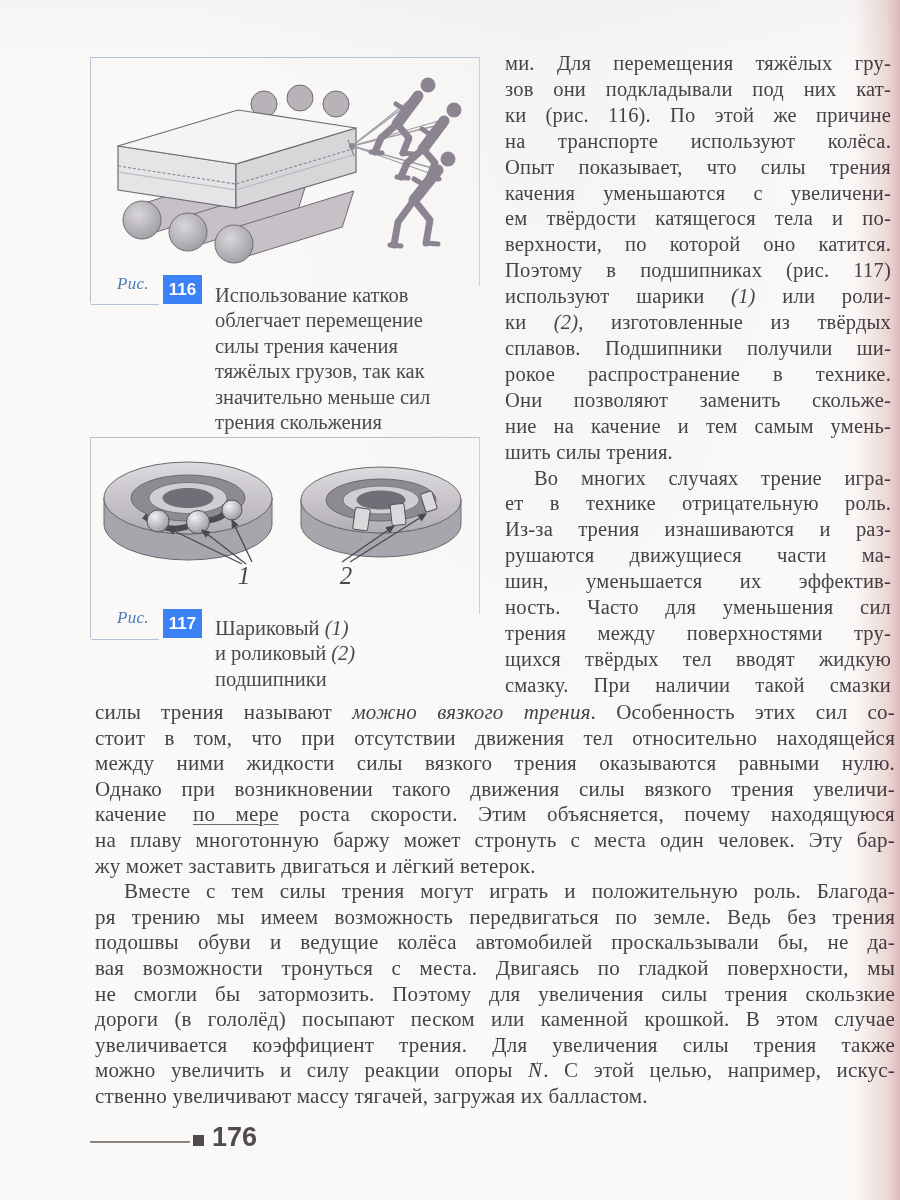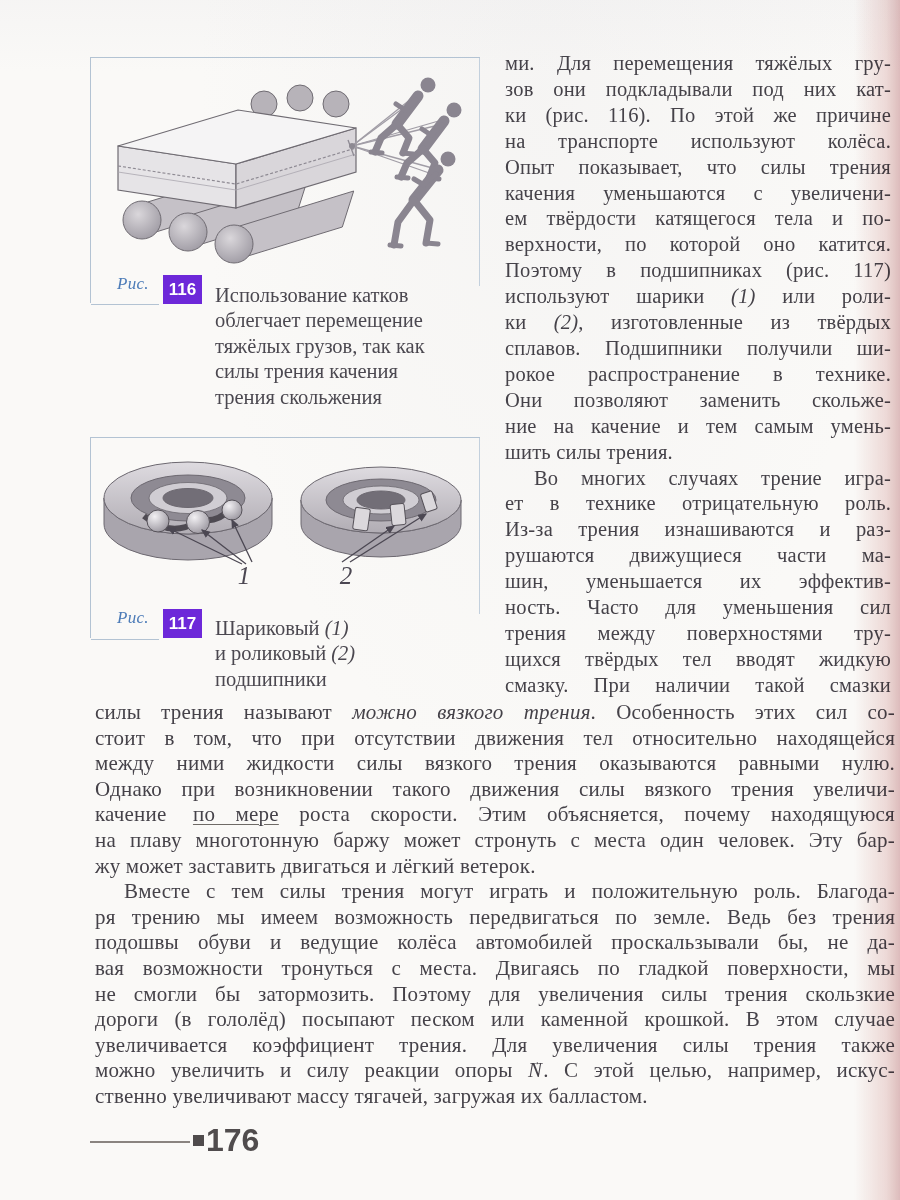--- a/index.html
+++ b/index.html
@@ -19,21 +19,21 @@
   .frame::before{content:"";position:absolute;right:0;top:0;border-right:1.2px solid #c3d0dd;}
   .f116{top:57px;height:245px;}
   .f116::before{height:228px;}
   .f117{top:437px;height:200px;}
   .f117::before{height:176px;}
   .frame svg{position:absolute;left:5px;top:4px;}
 
   .ris{position:absolute;font-style:italic;font-size:17px;color:#4d7cb8;letter-spacing:.3px;}
   .r116{left:117px;top:274px;}
   .r117{left:117px;top:608px;}
-  .badge{position:absolute;width:39px;height:29px;background:#6d28d9;color:#fff;
+  .badge{position:absolute;width:39px;height:29px;background:#3b82f6;color:#fff;
          font-family:"Liberation Sans",sans-serif;font-weight:bold;font-size:17px;
          line-height:29px;text-align:center;}
   .b116{left:163px;top:275px;}
   .b117{left:163px;top:609px;}
 
   .caption{position:absolute;left:215px;width:258px;font-size:20.5px;line-height:25.4px;color:#4b4850;}
   .c116{top:283px;}
   .c117{top:616px;}
 
   .col{position:absolute;left:505px;top:51px;width:386px;font-size:20.5px;line-height:25.9px;letter-spacing:.2px;}
@@ -43,22 +43,22 @@
   .tl.end{text-align-last:left;}
   .tl.indent{text-indent:29px;}
   .no-just .tl{text-align:right;text-align-last:left;}
   .it{font-style:italic;}
   .ul{text-decoration:underline;text-decoration-color:#6e6a66;text-underline-offset:3px;text-decoration-thickness:1px;margin-left:6px;}
   .vec{font-style:italic;position:relative;padding-right:1px;}
   .vec::after{content:"\2192";position:absolute;left:10%;top:-0.78em;font-size:0.55em;font-style:normal;letter-spacing:0;}
 
   .foot-line{position:absolute;left:90px;top:1141px;width:100px;border-bottom:2px solid #8a8480;}
   .foot-sq{position:absolute;left:193px;top:1135px;width:11px;height:11px;background:#4f4b4c;}
-  .foot-num{position:absolute;left:206px;top:1122px;font-family:"Liberation Sans",sans-serif;
-            font-weight:bold;font-size:32px;color:#504c4d;}
+  .foot-num{position:absolute;left:212px;top:1122px;font-family:"Liberation Sans",sans-serif;
+            font-weight:bold;font-size:27px;color:#504c4d;}
   svg text.plabel{font-family:"Liberation Serif",serif;font-style:italic;font-size:25px;fill:#4b4752;}
 </style>
 </head>
 <body>
 
 <div class="page">
 
   <div class="frame f116">
     <svg width="376" height="226" viewBox="0 0 376 226">
       <defs>
@@ -132,22 +132,23 @@
             <path d="M294,183 L305,184" stroke-width="5"></path>
         </g>
       </g>
     </svg>
   </div>
   <div class="ris r116">Рис.</div>
   <div class="badge b116">116</div>
   <div class="caption c116 no-just">
       <div class="tl"><span>Использование катков</span></div>
       <div class="tl"><span>облегчает перемещение</span></div>
+      <div class="tl"><span>силы трения качения</span></div>
       <div class="tl"><span>тяжёлых грузов, так как</span></div>
-      <div class="tl"><span>силы трения качения</span></div>
+      <div class="tl"><span>значительно меньше сил</span></div>
       <div class="tl"><span>трения скольжения</span></div>
     </div>
 
   <div class="frame f117">
     <svg width="376" height="158" viewBox="0 0 376 158">
       <defs>
         <linearGradient id="g1" x1="0" y1="0" x2="0" y2="1">
           <stop offset="0%" stop-color="#dedbe0"></stop>
             <stop offset="100%" stop-color="#b1adb4"></stop>
         </linearGradient>

